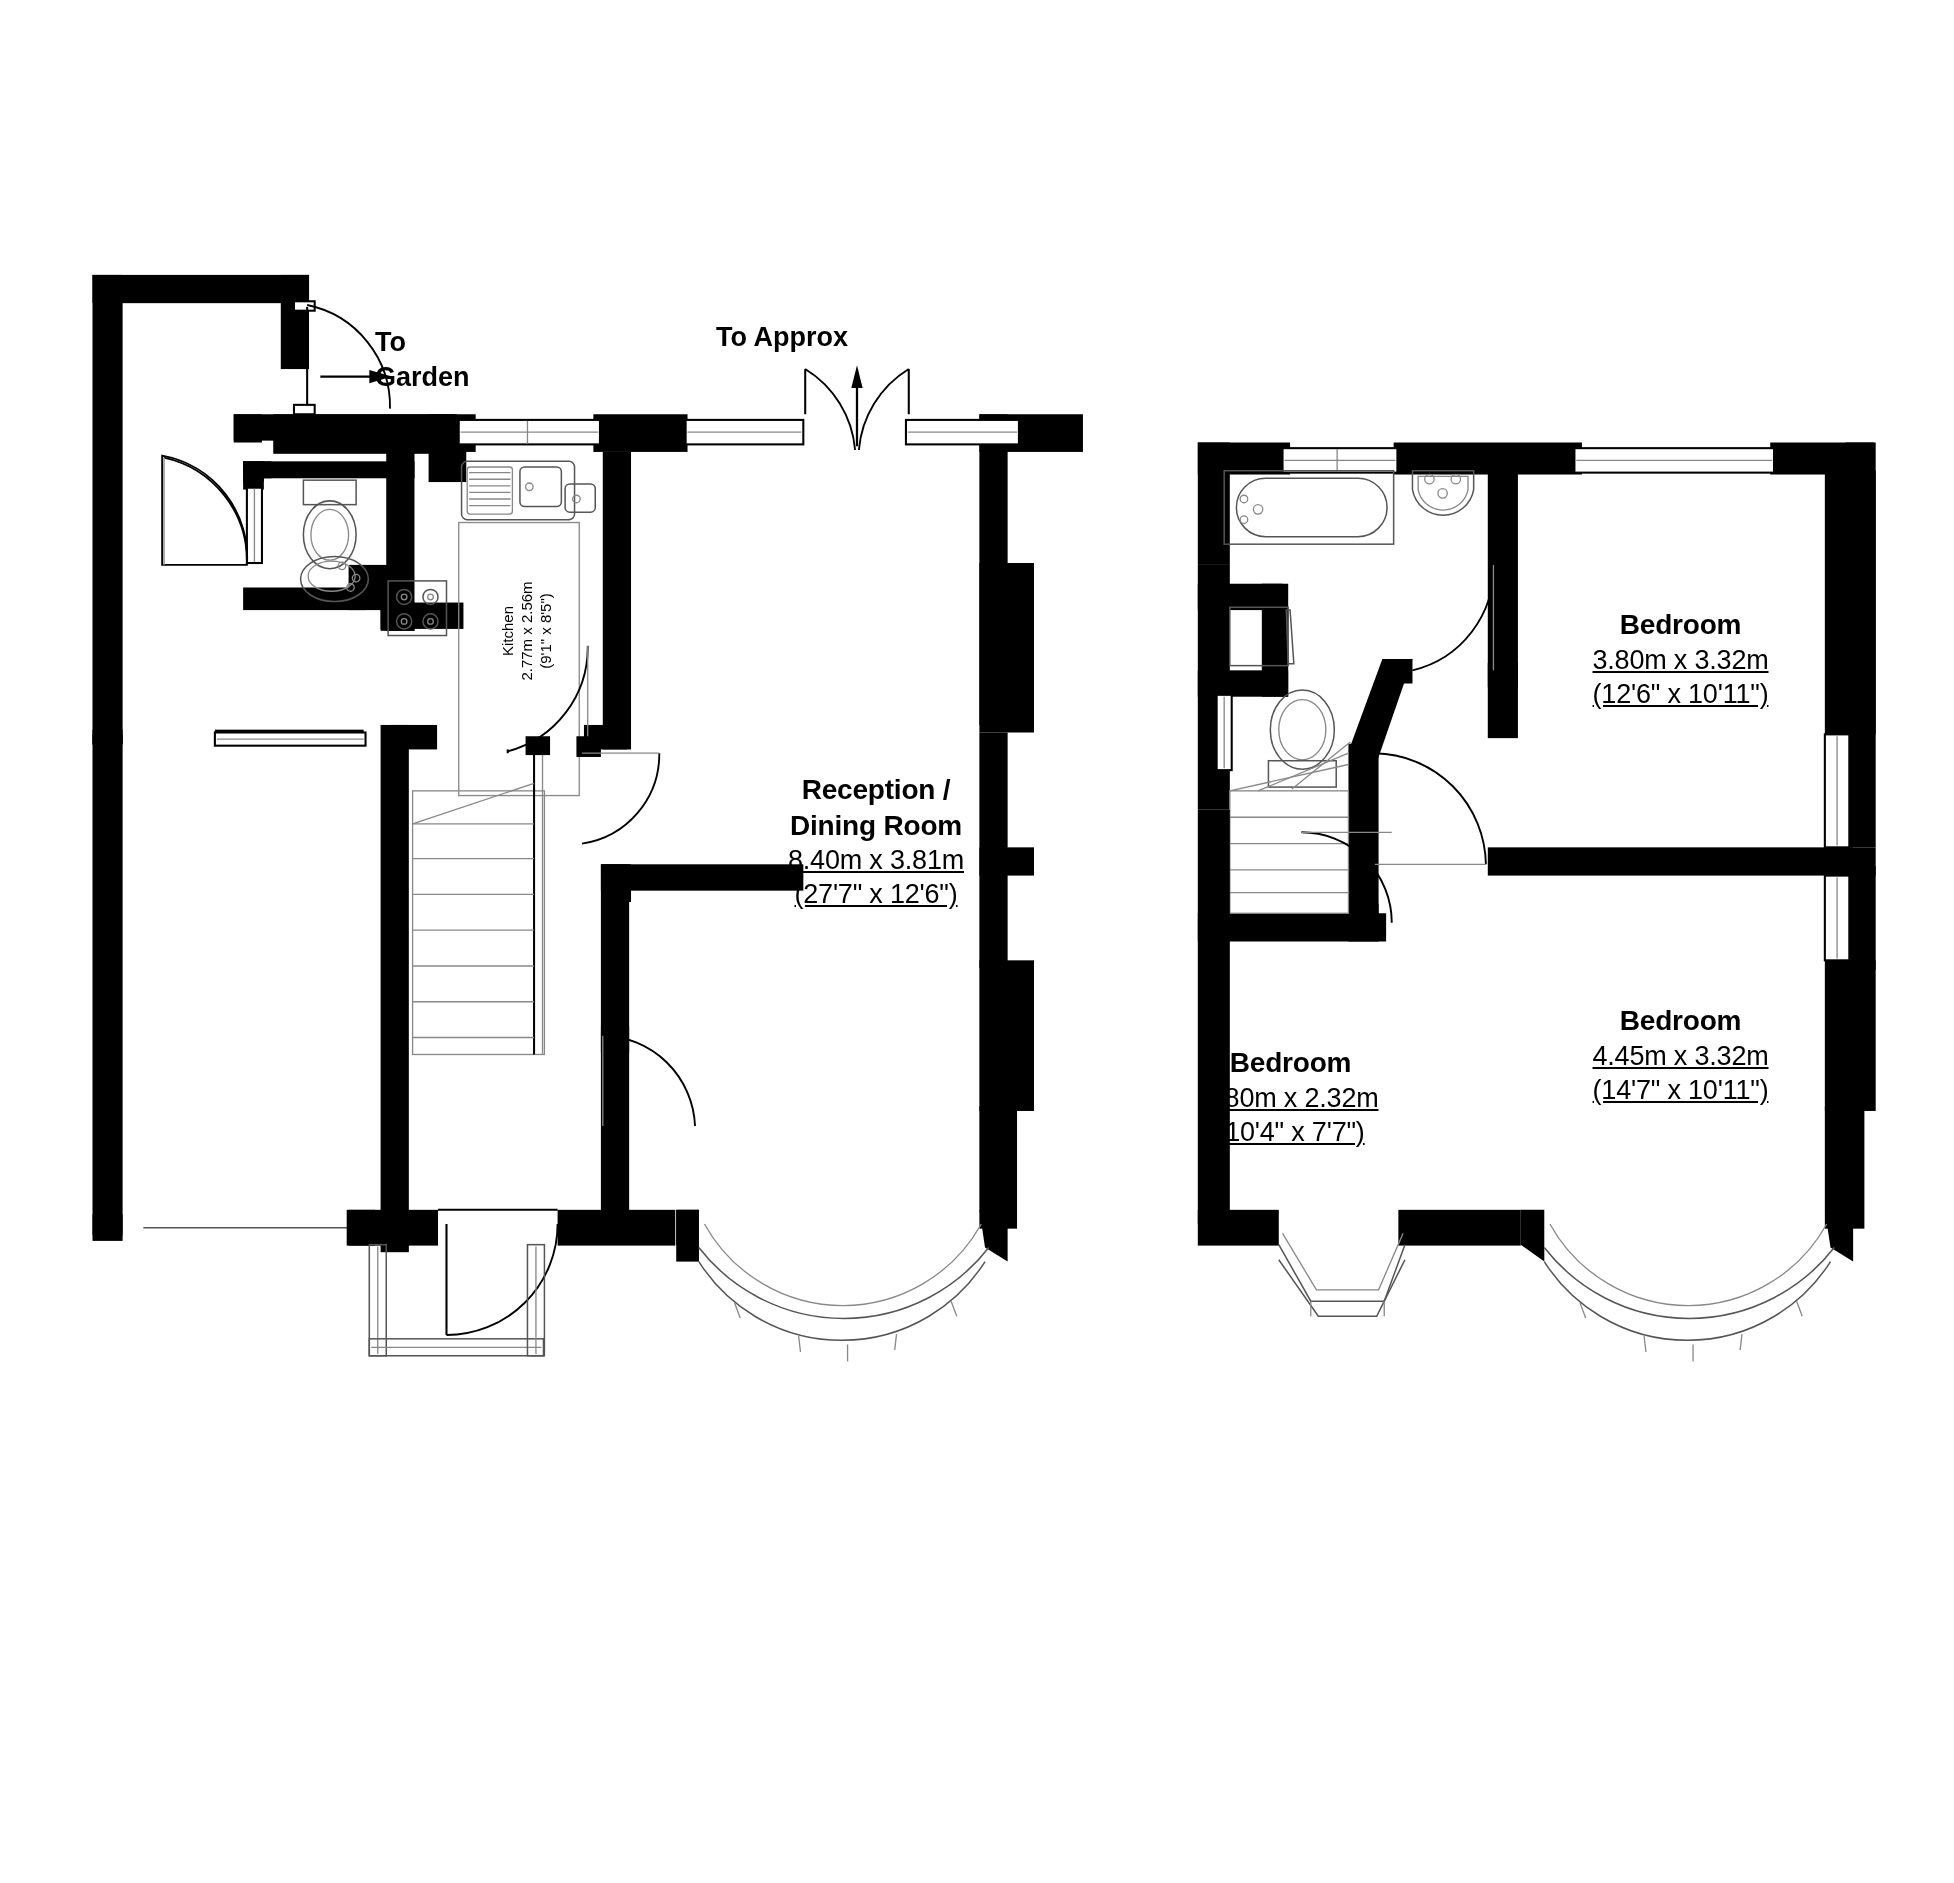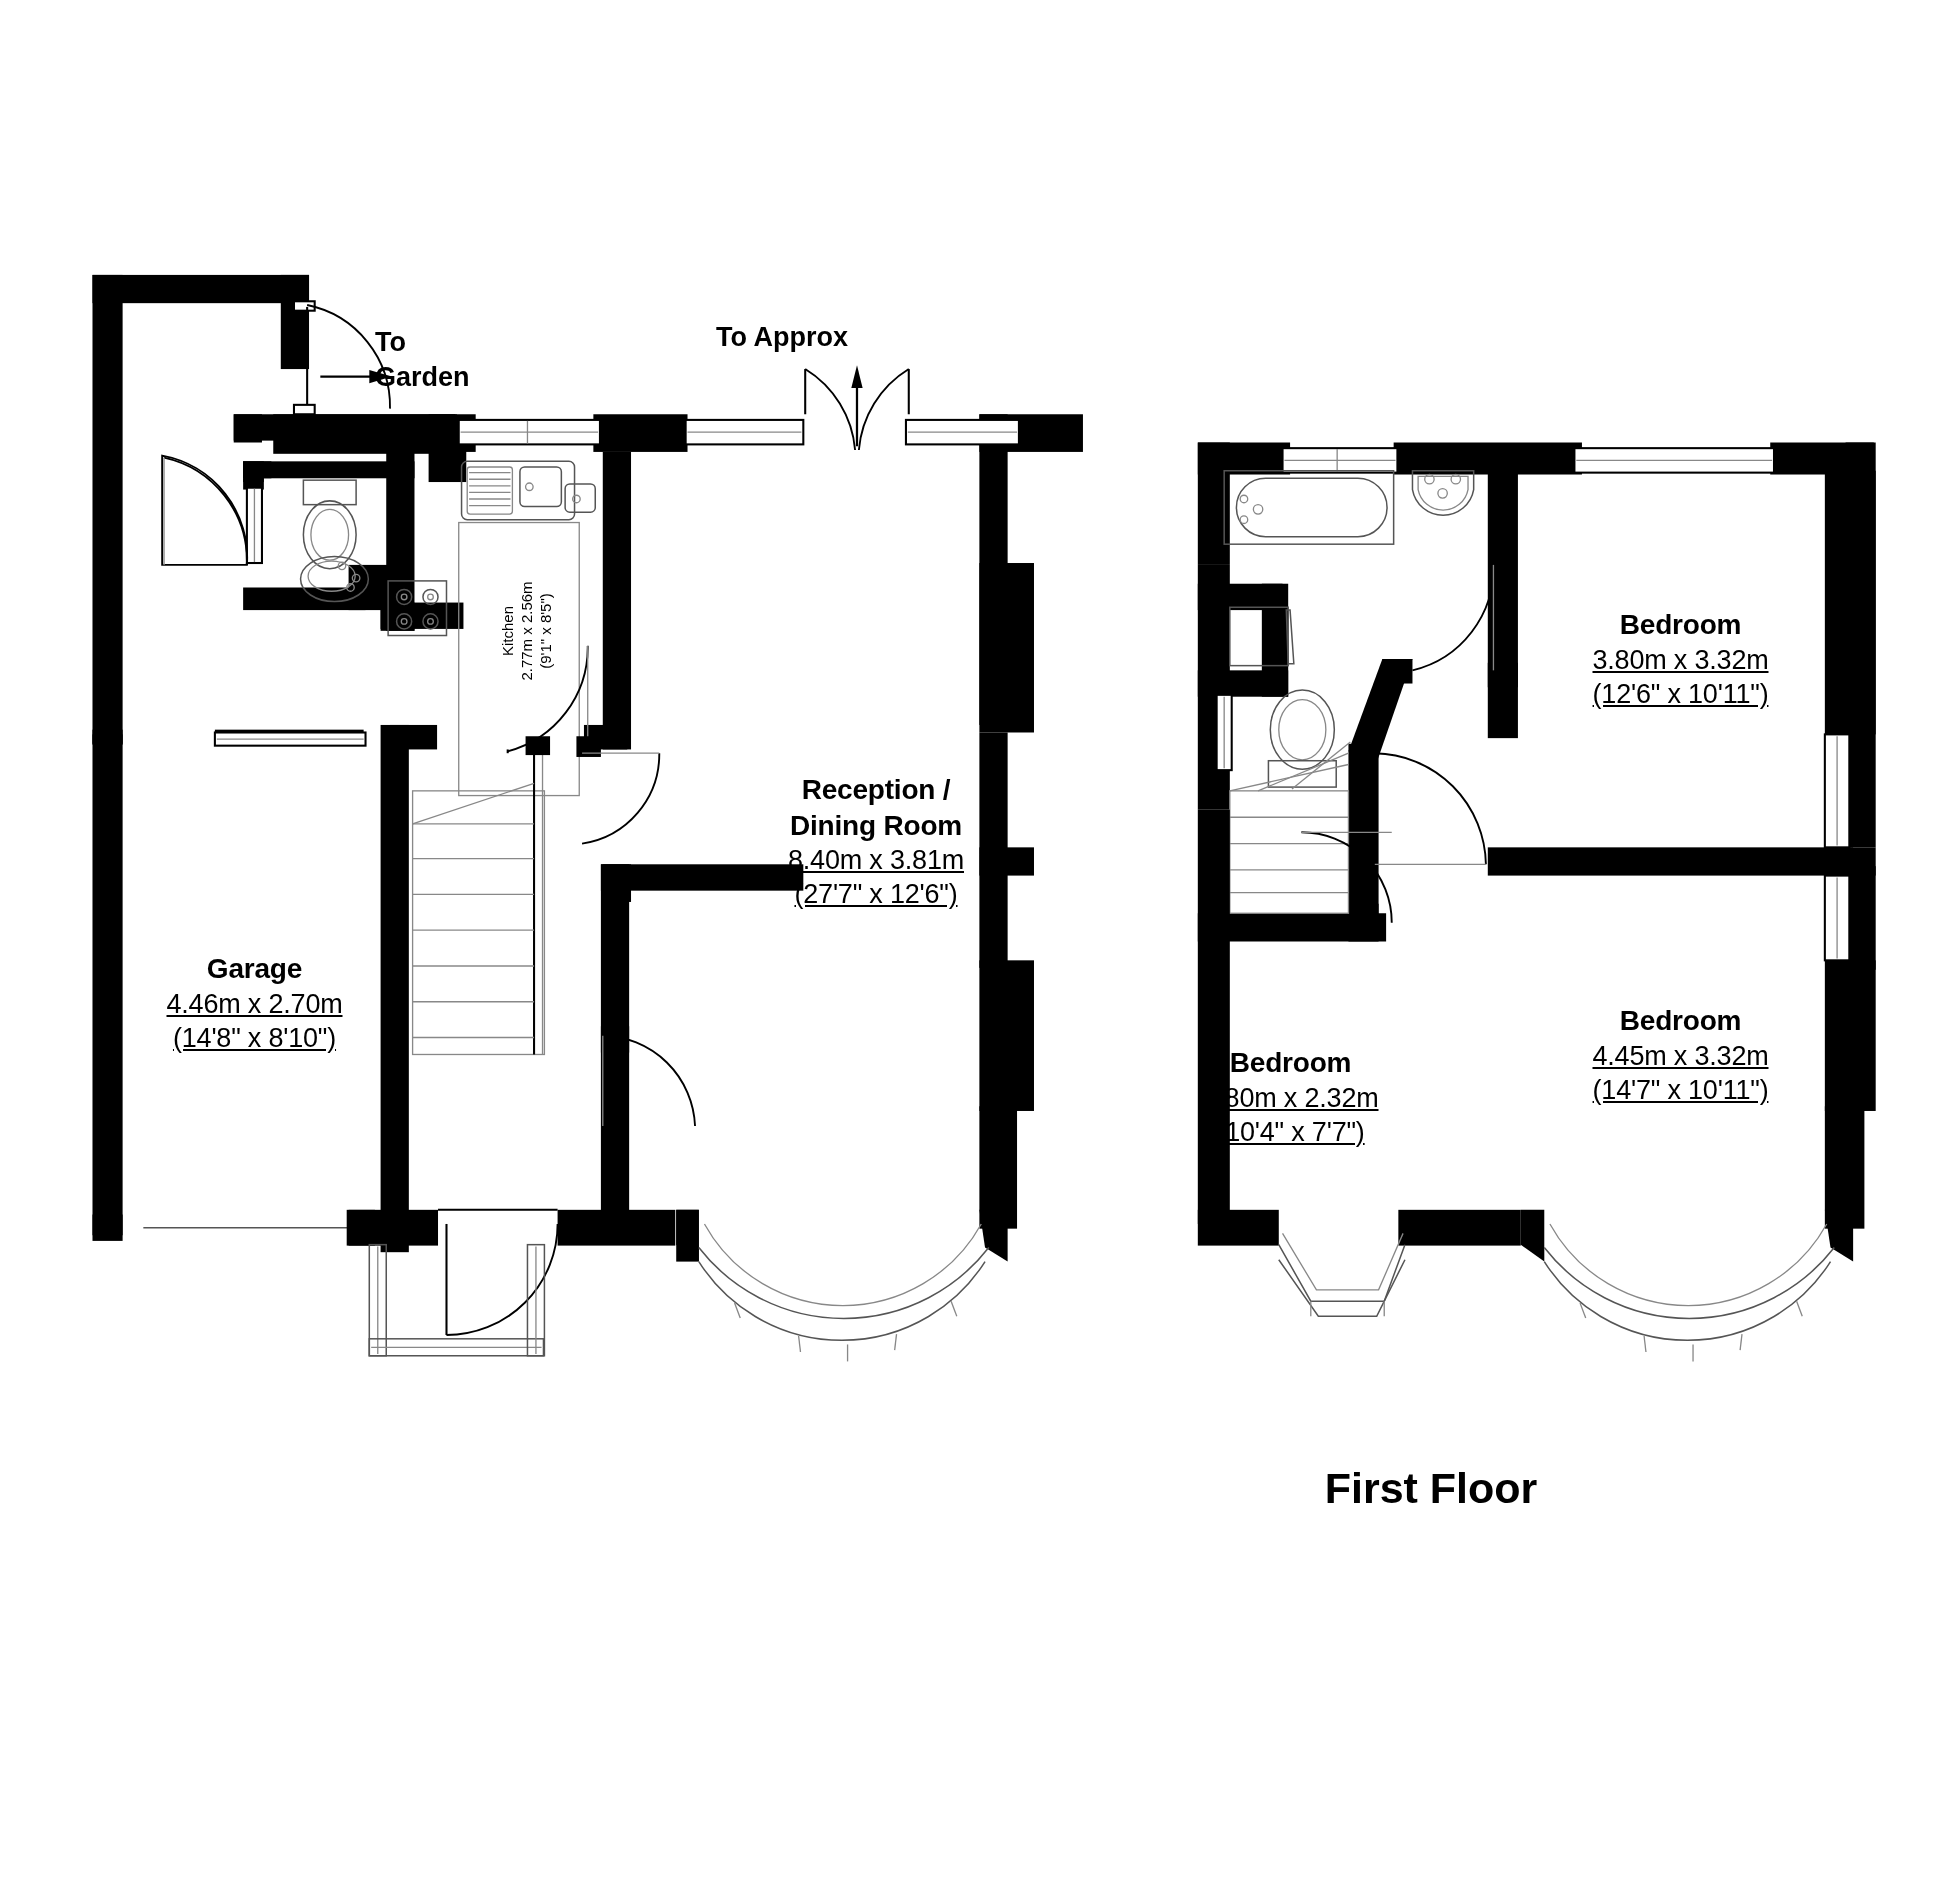--- a/index.html
+++ b/index.html
@@ -447,42 +447,36 @@
     </div>
   </div>
 
   <div class="lbl" style="left:716px; top:772px; width:320px;">
     <div class="name">Reception /</div>
     <div class="name">Dining Room</div>
     <div class="dim">8.40m x 3.81m</div>
     <div class="dim">(27'7" x 12'6")</div>
   </div>
 
-  <div class="lbl" style="left:99px; top:951px; width:311px;">
-    <div class="name">Garage</div>
-    <div class="dim">4.46m x 2.70m</div>
-    <div class="dim">(14'8" x 8'10")</div>
-  </div>
 
   <div class="lbl" style="left:1525px; top:607px; width:311px;">
     <div class="name">Bedroom</div>
     <div class="dim">3.80m x 3.32m</div>
     <div class="dim">(12'6" x 10'11")</div>
   </div>
 
   <div class="lbl" style="left:1135px; top:1045px; width:311px;">
     <div class="name">Bedroom</div>
     <div class="dim">2.80m x 2.32m</div>
     <div class="dim">(10'4" x 7'7")</div>
   </div>
 
   <div class="lbl" style="left:1525px; top:1003px; width:311px;">
     <div class="name">Bedroom</div>
     <div class="dim">4.45m x 3.32m</div>
     <div class="dim">(14'7" x 10'11")</div>
   </div>
 
 
-  <div class="floor-title" style="left:1139px; top:1464px; width:584px;">First Floor</div>
 
 
 </div>
 
 
 </body></html>

